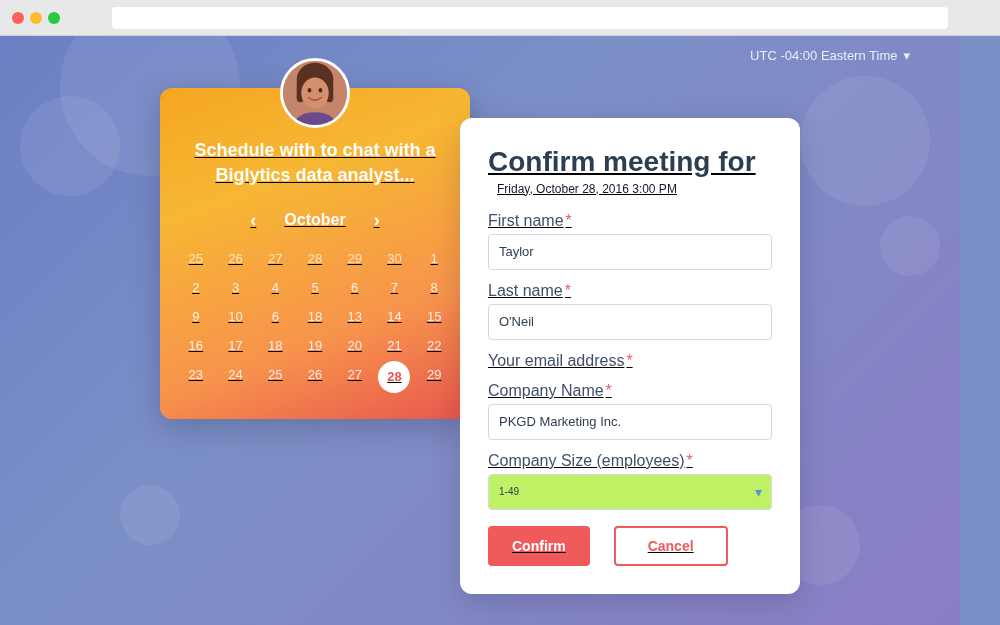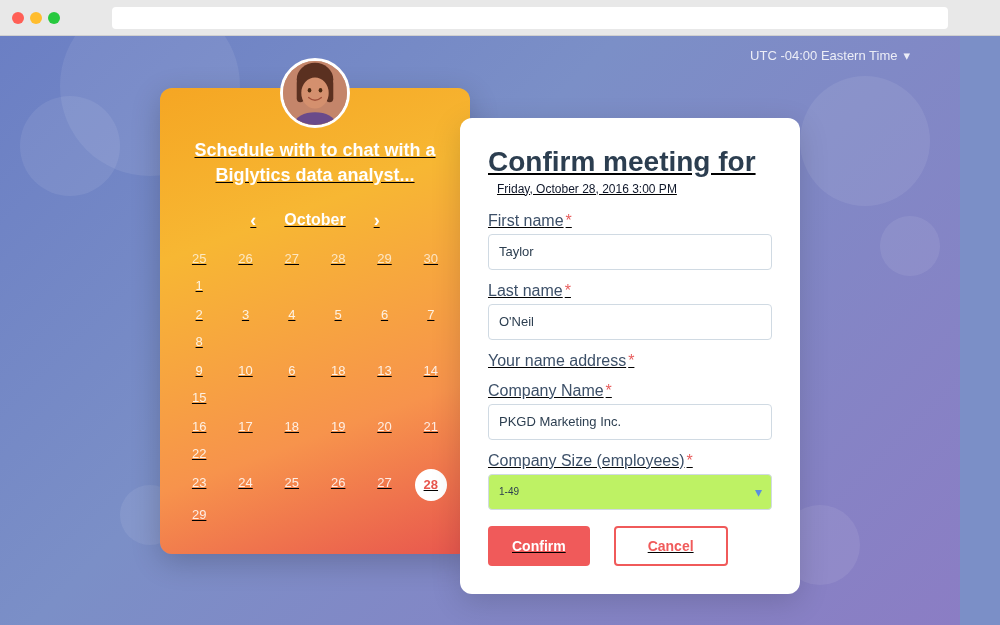--- a/index.html
+++ b/index.html
@@ -163,21 +163,21 @@
       text-align: center;
       color: rgba(255,255,255,0.75);
       font-size: 11px;
       font-weight: 600;
       letter-spacing: 0.05em;
       padding: 4px 0;
     }
 
     .cal-row {
       display: grid;
-      grid-template-columns: repeat(6, 1fr);
+      grid-template-columns: repeat(7, 1fr);
       margin-bottom: 2px;
     }
 
     .cal-cell {
       text-align: center;
       color: rgba(255,255,255,0.7);
       font-size: 13px;
       padding: 6px 2px;
       cursor: pointer;
     }
@@ -436,21 +436,21 @@
 
       <div class="form-group">
         <label class="form-label">
           <span>Last name</span><span class="required-star">*</span>
         </label>
         <input class="form-input" type="text" value="O'Neil" style="">
       </div>
 
       <div class="form-group">
         <label class="form-label">
-          <span>Your name address</span><span class="required-star">*</span>
+          <span>Your email address</span><span class="required-star">*</span>
         </label>
       </div>
 
       <div class="form-group">
         <label class="form-label">
           <span>Company Name</span><span class="required-star">*</span>
         </label>
         <input class="form-input" type="text" value="PKGD Marketing Inc." style="">
       </div>
 

